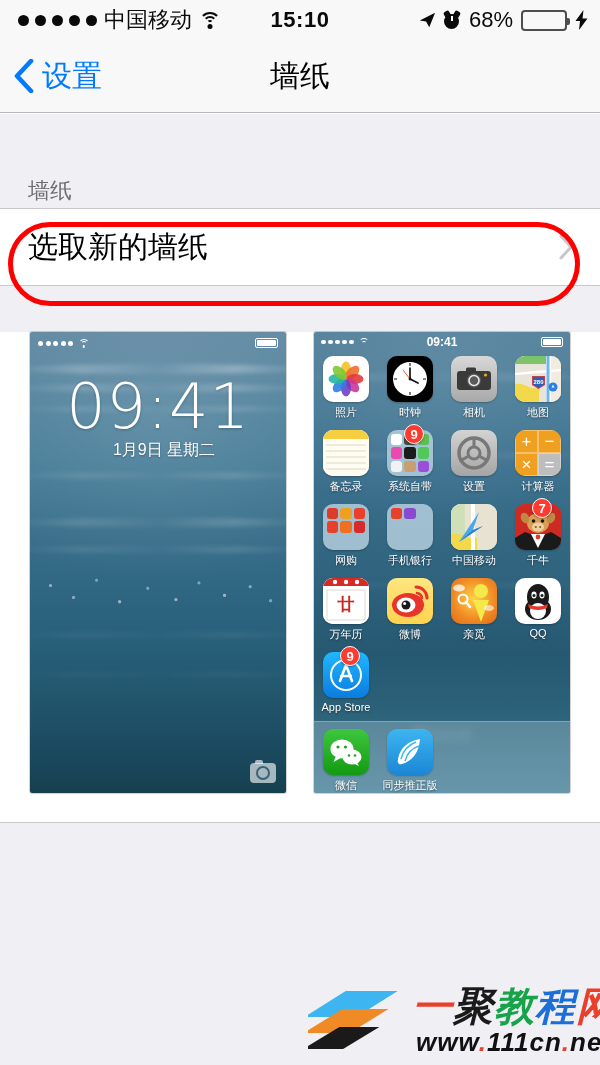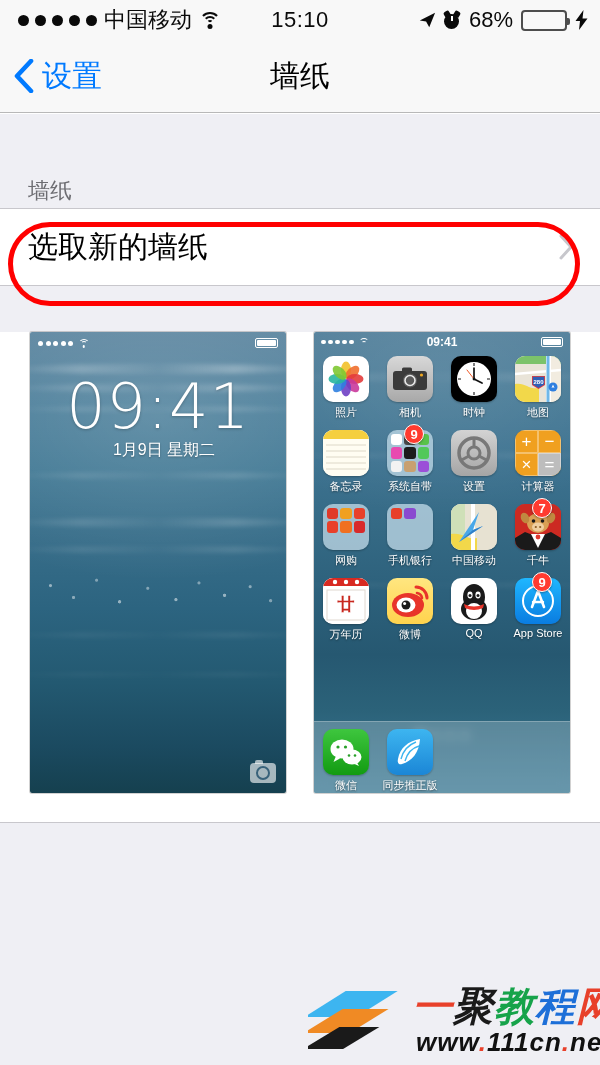--- a/index.html
+++ b/index.html
@@ -25,21 +25,21 @@
   .wifi i { position: absolute; left: 50%; border: 2.6px solid #0a0a0a; border-bottom-color: transparent;
             border-left-color: transparent; border-right-color: transparent; border-radius: 50%; transform: translateX(-50%); }
   .wifi i.a { width: 22px; height: 22px; top: 0px; }
   .wifi i.b { width: 14px; height: 14px; top: 4px; }
   .wifi i.c { width: 6px;  height: 6px;  top: 8px; }
   .wifi .nub { position: absolute; left: 50%; transform: translateX(-50%); bottom: 0px; width: 5px; height: 5px;
                border-radius: 50%; background: #0a0a0a; }
 
   .sb-time { position: absolute; left: 0; right: 0; top: 0; height: 40px;
              display: flex; align-items: center; justify-content: center;
-             font-size: 22px; font-weight: normal; color: #0a0a0a; letter-spacing: 0.5px; }
+             font-size: 22px; font-weight: bold; color: #0a0a0a; letter-spacing: 0.5px; }
 
   .sb-right { position: absolute; right: 12px; top: 0; height: 40px; display: flex; align-items: center; gap: 8px; }
   .loc-arrow { width: 18px; height: 18px; }
   .alarm { width: 17px; height: 17px; position: relative; }
   .alarm .face { position: absolute; left: 0; bottom: 0; width: 15px; height: 15px; border-radius: 50%;
                  background: #0a0a0a; }
   .alarm .ear { position: absolute; width: 6px; height: 6px; background: #0a0a0a; border-radius: 2px 2px 0 0; top: -1px; }
   .alarm .ear.l { left: 0px; transform: rotate(-30deg); }
   .alarm .ear.r { right: 1px; transform: rotate(30deg); }
   .alarm .hand { position: absolute; left: 7px; top: 4px; width: 1.6px; height: 5px; background: #fff; }
@@ -360,49 +360,49 @@
                   <ellipse cx="0" cy="-9" rx="5" ry="8.5" fill="#2f7fe0" opacity=".9" transform="rotate(225)"></ellipse>
                   <ellipse cx="0" cy="-9" rx="5" ry="8.5" fill="#28b6a0" opacity=".9" transform="rotate(270)"></ellipse>
                   <ellipse cx="0" cy="-9" rx="5" ry="8.5" fill="#7ec832" opacity=".9" transform="rotate(315)"></ellipse>
                 </g>
               </svg>
             </div>
             <span class="nm">照片</span>
           </div>
 
           <div class="app">
-            <div class="icon ic-camera">
-              <svg width="40" height="30" viewBox="0 0 40 30">
-                <rect x="3" y="7" width="34" height="19" rx="3" fill="#3a3a3a"></rect>
-                <rect x="12" y="3.5" width="10" height="5" rx="1.6" fill="#3a3a3a"></rect>
-                <circle cx="20" cy="16.5" r="7" fill="#5a5a5a"></circle>
-                <circle cx="20" cy="16.5" r="5" fill="none" stroke="#e8e8e8" stroke-width="1.6"></circle>
-                <circle cx="31.5" cy="11" r="1.6" fill="#f0a820"></circle>
-              </svg>
-            </div>
-            <span class="nm">相机</span>
-          </div>
-
-          <div class="app">
             <div class="icon ic-clock">
               <svg width="40" height="40" viewBox="0 0 40 40">
                 <circle cx="20" cy="20" r="17" fill="#fff"></circle>
                 <g stroke="#111" stroke-width="1.1">
                   <line x1="20" y1="4" x2="20" y2="7"></line>
                     <line x1="20" y1="33" x2="20" y2="36"></line>
                   <line x1="4" y1="20" x2="7" y2="20"></line>
                     <line x1="33" y1="20" x2="36" y2="20"></line>
                 </g>
                 <line x1="20" y1="20" x2="20" y2="9" stroke="#111" stroke-width="1.7" stroke-linecap="round"></line>
                 <line x1="20" y1="20" x2="28" y2="24" stroke="#111" stroke-width="1.7" stroke-linecap="round"></line>
                 <line x1="20" y1="20" x2="13" y2="11" stroke="#f05a28" stroke-width="1" stroke-linecap="round"></line>
                 <circle cx="20" cy="20" r="1.4" fill="#111"></circle>
               </svg>
             </div>
             <span class="nm">时钟</span>
+          </div>
+
+          <div class="app">
+            <div class="icon ic-camera">
+              <svg width="40" height="30" viewBox="0 0 40 30">
+                <rect x="3" y="7" width="34" height="19" rx="3" fill="#3a3a3a"></rect>
+                <rect x="12" y="3.5" width="10" height="5" rx="1.6" fill="#3a3a3a"></rect>
+                <circle cx="20" cy="16.5" r="7" fill="#5a5a5a"></circle>
+                <circle cx="20" cy="16.5" r="5" fill="none" stroke="#e8e8e8" stroke-width="1.6"></circle>
+                <circle cx="31.5" cy="11" r="1.6" fill="#f0a820"></circle>
+              </svg>
+            </div>
+            <span class="nm">相机</span>
           </div>
 
           <div class="app">
             <div class="icon ic-maps">
               <svg width="46" height="46" viewBox="0 0 46 46">
                 <rect width="46" height="46" fill="#e9e4d8"></rect>
                 <rect x="0" y="0" width="46" height="8" fill="#7cc36a"></rect>
                 <path d="M0 28 C10 26 14 34 24 32 L24 46 L0 46 Z" fill="#f2d84a"></path>
                 <rect x="31" y="0" width="5" height="46" fill="#fff"></rect>
                 <rect x="36" y="0" width="10" height="46" fill="#f2ece0"></rect>
@@ -566,20 +566,33 @@
                 <ellipse cx="17" cy="22" rx="9.5" ry="7.5" fill="#fff"></ellipse>
                 <circle cx="17" cy="22" r="4.5" fill="#1a1a1a"></circle>
                 <circle cx="15.6" cy="20.4" r="1.5" fill="#fff"></circle>
                 <path d="M27 4 A11 11 0 0 1 38 15" fill="none" stroke="#e8342a" stroke-width="3" stroke-linecap="round"></path>
                 <path d="M28 10 A6 6 0 0 1 33 15" fill="none" stroke="#e8342a" stroke-width="2.6" stroke-linecap="round"></path>
               </svg>
             </div>
             <span class="nm">微博</span>
           </div>
 
+          <div class="app">
+            <div class="icon ic-qinmi">
+              <svg width="46" height="46" viewBox="0 0 46 46">
+                <circle cx="30" cy="13" r="7" fill="#f5e84a"></circle>
+                <path d="M22 22 L30 44 L38 22 Z" fill="#f5e84a"></path>
+                <circle cx="12" cy="21" r="4.5" fill="none" stroke="#fff" stroke-width="2"></circle>
+                <line x1="15" y1="24" x2="19" y2="29" stroke="#fff" stroke-width="2.4" stroke-linecap="round"></line>
+                <ellipse cx="8" cy="10" rx="6" ry="3.5" fill="#fff" opacity=".75"></ellipse>
+                <ellipse cx="38" cy="30" rx="5" ry="3" fill="#fff" opacity=".6"></ellipse>
+              </svg>
+            </div>
+            <span class="nm">亲觅</span>
+          </div>
 
           <div class="app">
             <div class="icon ic-qq">
               <svg width="36" height="40" viewBox="0 0 36 40">
                 <ellipse cx="18" cy="16" rx="11" ry="13" fill="#1a1a1a"></ellipse>
                 <ellipse cx="18" cy="28" rx="13" ry="11" fill="#1a1a1a"></ellipse>
                 <ellipse cx="18" cy="30" rx="8" ry="8" fill="#fff"></ellipse>
                 <ellipse cx="14" cy="14" rx="2.6" ry="3.4" fill="#fff"></ellipse>
                 <ellipse cx="22" cy="14" rx="2.6" ry="3.4" fill="#fff"></ellipse>
                 <circle cx="14" cy="14.6" r="1.5" fill="#1a1a1a"></circle>

